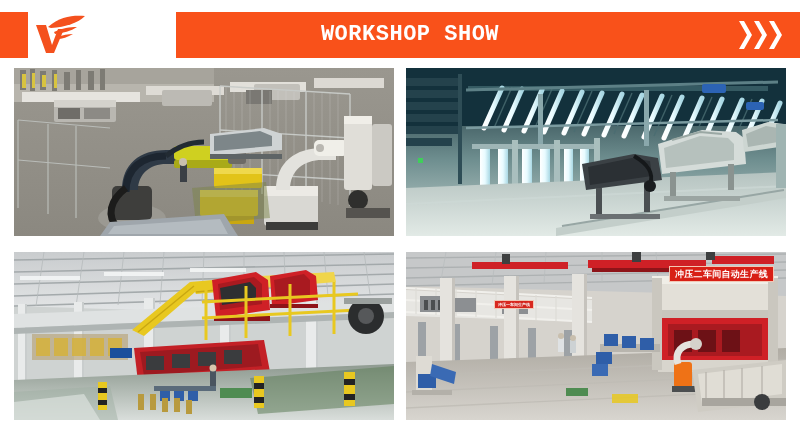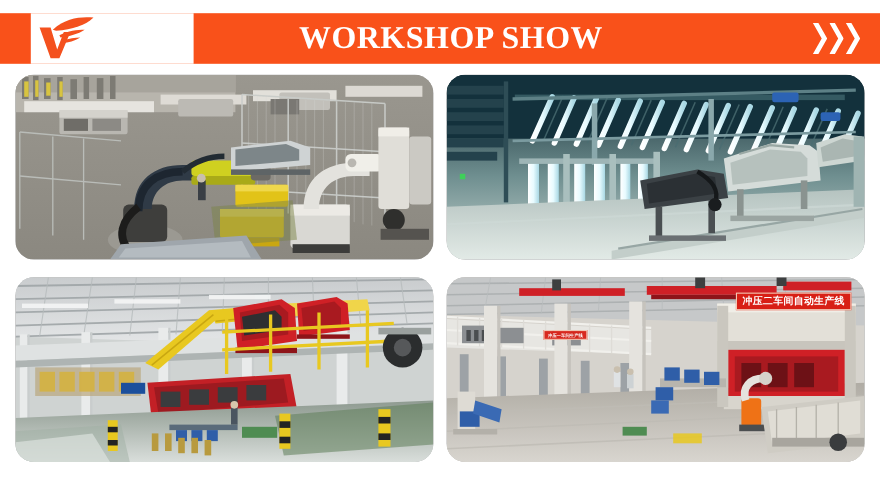--- a/index.html
+++ b/index.html
@@ -75,24 +75,24 @@
   }
   .banner-title {
     position: absolute;
     left: 0;
     top: 0;
     width: 800px;
     height: 46px;
     line-height: 46px;
     text-align: center;
     color: #ffffff;
-    font-size: 29px;
+    font-size: 22px;
     font-weight: bold;
     letter-spacing: 0.5px;
-    font-family: Liberation Serif, serif;
+    font-family: Liberation Mono, monospace;
     padding-left: 20px;
     box-sizing: border-box;
     pointer-events: none;
   }
   .chevrons {
     position: absolute;
     right: 18px;
     top: 9px;
     height: 28px;
     display: flex;
@@ -112,22 +112,21 @@
     width: 772px;
     height: 352px;
     display: grid;
     grid-template-columns: 380px 380px;
     grid-template-rows: 168px 168px;
     gap: 16px 12px;
   }
   .photo {
     position: relative;
     overflow: hidden;
-    background: #a3a3a3;
-    border-radius: 17px;
+    background: #eab308;
   }
   .photo svg { display: block; width: 100%; height: 100%; }
   .cap-red {
     position: absolute;
     background: #d81f15;
     border: 1px solid #f3c6b4;
     color: #ffffff;
     font-family: "DejaVu Sans", sans-serif;
     font-weight: bold;
     white-space: nowrap;

